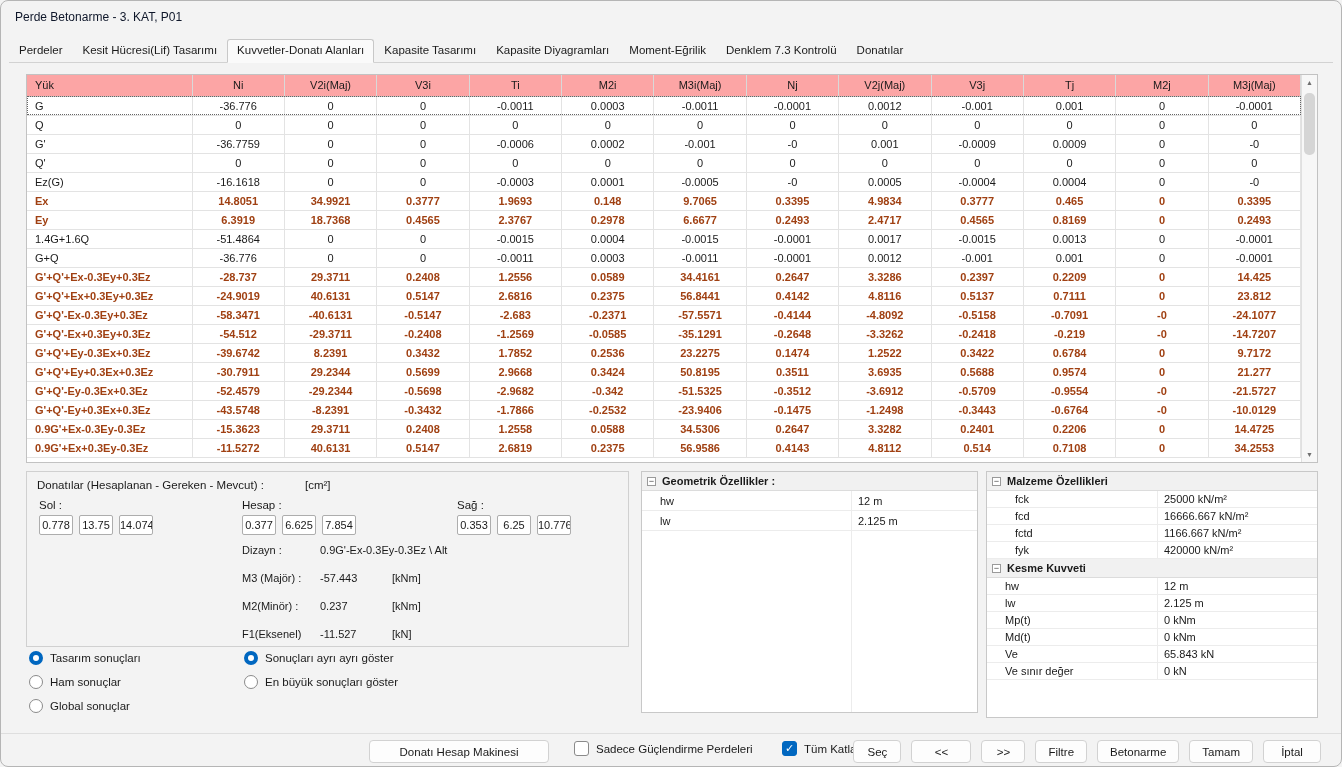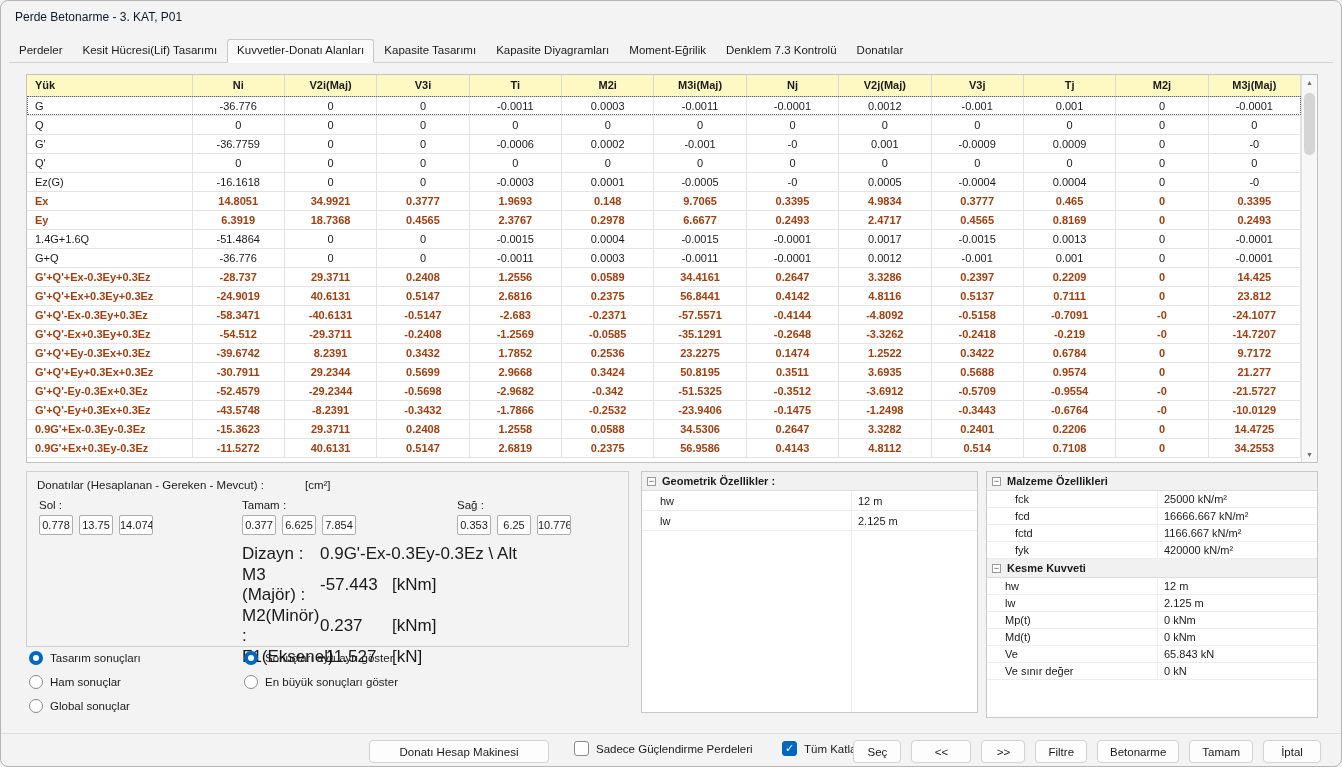--- a/index.html
+++ b/index.html
@@ -7,38 +7,38 @@
   body{position:relative;background:#f3f3f3;border:1px solid #b5b5b5;border-radius:8px;overflow:hidden;color:#1a1a1a}
   .titlebar{position:absolute;left:0;top:0;right:0;height:32px;padding:9px 0 0 14px;font-size:12px;color:#0f172a}
   
   .tabbar{position:absolute;left:8px;top:37px;right:8px;height:25px;display:flex;align-items:flex-end;border-bottom:1px solid #d2d2d2}
   .tab{font-size:11.5px;padding:4px 9px 5px;border:1px solid transparent;white-space:nowrap;cursor:default}
   .tab.active{background:#fafafa;border-color:#c8c8c8;border-bottom-color:#fafafa;margin-bottom:-1px;padding-bottom:6px;border-top-left-radius:3px;border-top-right-radius:3px}
   
   .tablewrap{position:absolute;left:25px;top:73px;width:1292px;height:389px;background:#fff;border:1px solid #c2c2c2}
   .ftable{width:calc(100% - 16px);border-collapse:collapse;table-layout:fixed}
   .ftable col.loadcol{width:165px}
-  .ftable th{height:21px;font-weight:700;font-size:11px;background:#fef9c3;border-right:1px solid #d9d9d9;border-bottom:1px solid #c6c6c6;text-align:center;overflow:hidden;white-space:nowrap;padding:0 2px}
+  .ftable th{height:21px;font-weight:400;font-size:11px;background:#fca5a5;border-right:1px solid #d9d9d9;border-bottom:1px solid #c6c6c6;text-align:center;overflow:hidden;white-space:nowrap;padding:0 2px}
   .ftable th.loadcol{text-align:left;padding-left:8px}
   .ftable td{height:19px;font-size:11px;border-right:1px solid #e3e3e3;border-bottom:1px solid #e3e3e3;text-align:center;overflow:hidden;white-space:nowrap;padding:0 3px}
   .ftable td.loadcol{text-align:left;padding-left:8px}
   .ftable tr.hl td{color:var(--hl,#a04012);font-weight:700}
   .ftable tr.selected{outline:1px dotted #666;outline-offset:-1px}
   .vscroll{position:absolute;top:0;right:0;bottom:0;width:16px;background:#f7f7f7;border-left:1px solid #e0e0e0}
   .vscroll .arr{height:15px;font-size:7px;color:#6f6f6f;display:flex;align-items:center;justify-content:center}
   .vscroll .arr.dn{position:absolute;bottom:0;left:0;right:0}
   .vscroll .thumb{position:absolute;left:2px;right:2px;top:18px;height:62px;background:#d5d5d5;border-radius:5px}
   
   .grpDonati{position:absolute;left:25px;top:470px;width:603px;height:176px;border:1px solid #d0d0d0;font-size:11.5px}
   .grpDonati .gtitle{position:absolute;left:10px;top:7px;white-space:nowrap}
   .grpDonati .gunit{position:absolute;left:278px;top:7px}
   .grpDonati .slabel{position:absolute;top:27px;font-size:11.5px}
   .inpRow{position:absolute;top:43px;display:flex;gap:6px}
   .dInput{width:34px;height:20px;border:1px solid #adadad;border-radius:2px;background:#fff;font-size:11px;text-align:center;color:#1a1a1a}
-  .dizGrid{position:absolute;left:215px;top:72px;display:grid;grid-template-columns:78px 72px auto;row-gap:1px;font-size:17px;align-items:center}
+  .dizGrid{position:absolute;left:215px;top:72px;display:grid;grid-template-columns:78px 72px auto;row-gap:16px;font-size:11px;align-items:center}
   .dizGrid .span2{grid-column:2 / 4;white-space:nowrap}
   
   .radioGroup{position:absolute;font-size:11.5px}
   .radioRow{display:flex;align-items:center;gap:7px;margin-bottom:10px;white-space:nowrap}
   .radio{width:14px;height:14px;border-radius:50%;border:1px solid #8a8a8a;background:#fff;flex:0 0 auto}
   .radio.on{border:4px solid var(--accent,#0067c0)}
   .cbRow{position:absolute;top:7px;display:flex;align-items:center;gap:7px;font-size:11.5px;white-space:nowrap}
   .cb{width:15px;height:15px;border:1px solid #8a8a8a;border-radius:3px;background:#fff;font-size:11px;line-height:13px;text-align:center;color:#fff;flex:0 0 auto}
   .cb.checked{background:var(--accent,#0067c0);border-color:var(--accent,#0067c0)}
   
@@ -411,21 +411,21 @@
     <div class="arr" data-name="scroll-up-icon">▲</div>
     <div class="thumb" data-name="scrollbar-thumb"></div>
     <div class="arr dn" data-name="scroll-down-icon">▼</div>
   </div>
 </div>
 
 <div class="grpDonati" data-name="donatilar-panel">
   <div class="gtitle" data-name="donatilar-title">Donatılar (Hesaplanan - Gereken - Mevcut) :</div>
   <div class="gunit" data-name="donatilar-unit">[cm²]</div>
   <div class="slabel" style="left:12px" data-name="sol-label">Sol :</div>
-  <div class="slabel" style="left:215px" data-name="orta-label">Tamam :</div>
+  <div class="slabel" style="left:215px" data-name="orta-label">Hesap :</div>
   <div class="slabel" style="left:430px" data-name="sag-label">Sağ :</div>
   <div class="inpRow" style="left:12px" data-name="sol-inputs">
       <input class="dInput" data-name="sol-value-1" readonly="" value="0.778" style="">
       <input class="dInput" data-name="sol-value-2" readonly="" value="13.75" style="">
       <input class="dInput" data-name="sol-value-3" readonly="" value="14.074" style="">
     </div>
   <div class="inpRow" style="left:215px" data-name="orta-inputs">
       <input class="dInput" data-name="orta-value-1" readonly="" value="0.377" style="">
       <input class="dInput" data-name="orta-value-2" readonly="" value="6.625" style="">
       <input class="dInput" data-name="orta-value-3" readonly="" value="7.854" style="">

